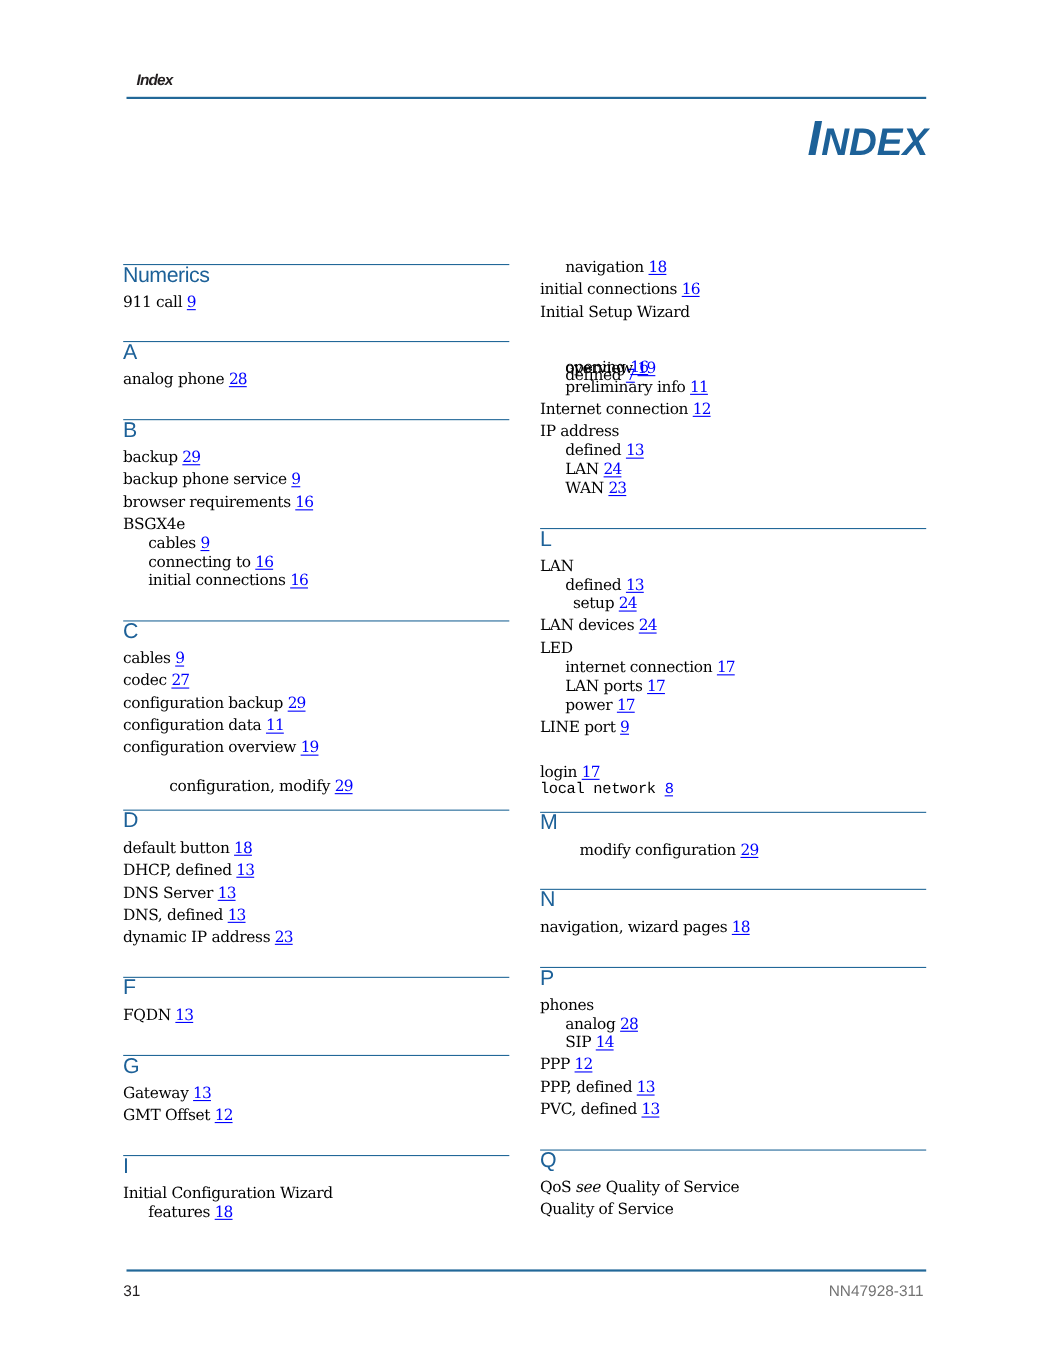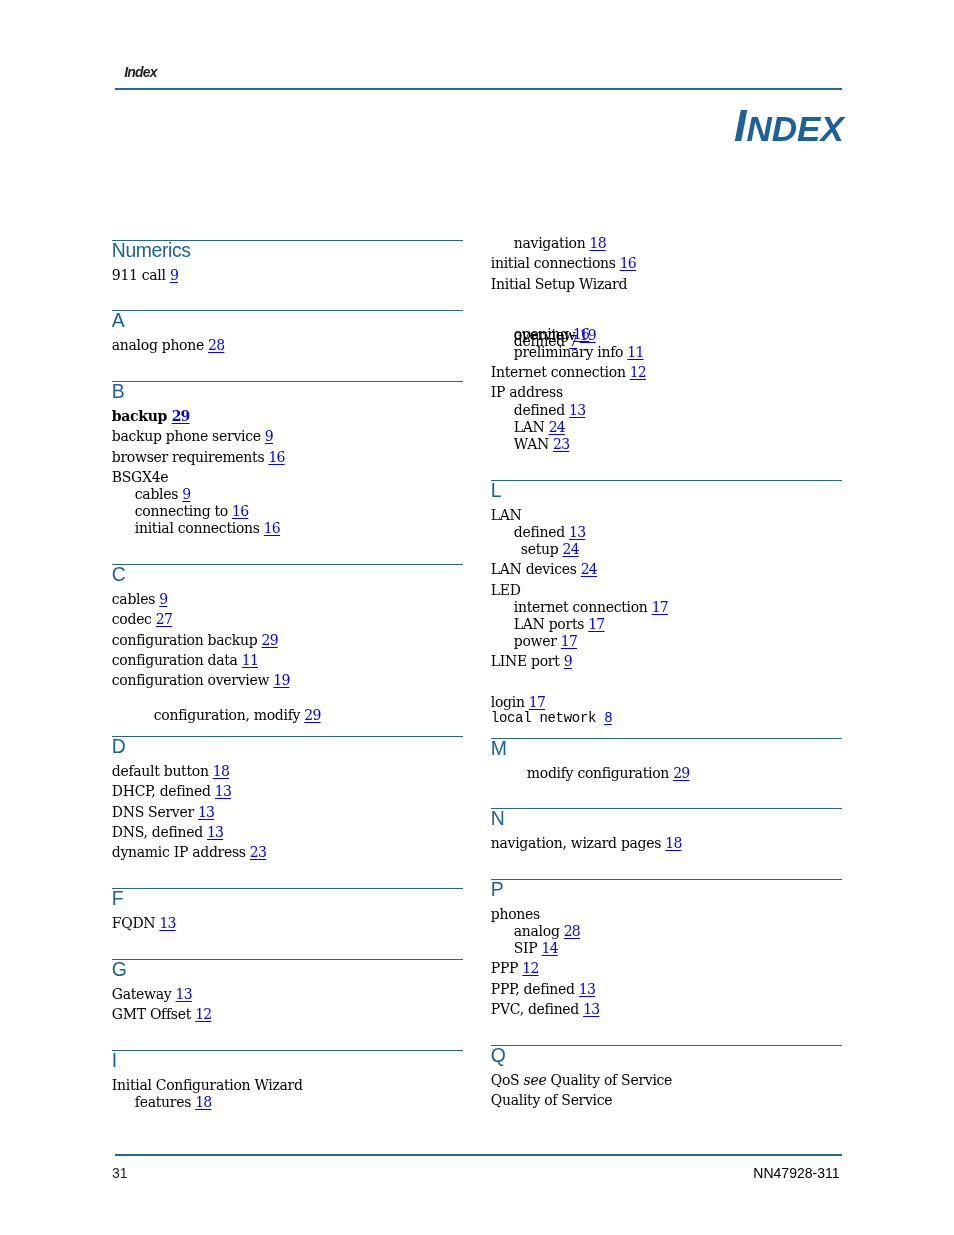--- a/index.html
+++ b/index.html
@@ -36,42 +36,42 @@
   .entry.sub{}
   .pg{color:#0000ff;text-decoration:underline;text-underline-offset:2.05px;
       text-decoration-thickness:1.25px;letter-spacing:-0.8px;}
   .it{font-style:italic;}
 
   
   #foot-rule{position:absolute;left:114.8px;top:1154px;width:727px;height:2px;background:#226898;}
   #foot-left{position:absolute;left:112px;top:1166px;line-height:1;
       font-family:"Liberation Sans",sans-serif;font-size:14px;color:#231f20;}
   #foot-right{position:absolute;right:114.5px;top:1166px;line-height:1;
-      font-family:"Liberation Sans",sans-serif;font-size:14px;color:#000000;}
+      font-family:"Liberation Sans",sans-serif;font-size:14px;color:#737373;}
 </style>
 </head>
 <body>
 
 <div class="page">
 
   <div id="running-head">Index</div>
   <div id="head-rule"></div>
 
   <div id="page-title"><span class="big">I</span><span class="small">NDEX</span></div>
 
   <div class="col" id="col-left">
       <div class="sec-rule" style="top: 240px;"></div>
       <div class="sec-head" style="top: 241px;">Numerics</div>
       <div class="entry" style="left: 0px; top: 268.01px;"><span>911 call</span> <span class="pg">9</span></div>
       <div class="sec-rule" style="top: 310px;"></div>
       <div class="sec-head" style="top: 311px;">A</div>
       <div class="entry" style="left: 0px; top: 338.01px;"><span>analog phone</span> <span class="pg">28</span></div>
       <div class="sec-rule" style="top: 381px;"></div>
       <div class="sec-head" style="top: 382px;">B</div>
-      <div class="entry" style="left: 0px; top: 409.01px; font-weight: bold;"><span>backup</span> <span class="pg">29</span></div>
+      <div class="entry" style="left: 0px; top: 409.01px;"><span>backup</span> <span class="pg">29</span></div>
       <div class="entry" style="left: 0px; top: 429.29px;"><span>backup phone service</span> <span class="pg">9</span></div>
       <div class="entry" style="left: 0px; top: 449.57px;"><span>browser requirements</span> <span class="pg">16</span></div>
       <div class="entry" style="left: 0px; top: 469.85px;"><span>BSGX4e</span></div>
       <div class="entry sub" style="left: 23px; top: 486.95px;"><span>cables</span> <span class="pg">9</span></div>
       <div class="entry sub" style="left: 23px; top: 504.05px;"><span>connecting to</span> <span class="pg">16</span></div>
       <div class="entry sub" style="left: 23px; top: 521.15px;"><span>initial connections</span> <span class="pg">16</span></div>
       <div class="sec-rule" style="top: 564px;"></div>
       <div class="sec-head" style="top: 565px;">C</div>
       <div class="entry" style="left: 0px; top: 592.01px;"><span>cables</span> <span class="pg">9</span></div>
       <div class="entry" style="left: 0px; top: 612.29px;"><span>codec</span> <span class="pg">27</span></div>

